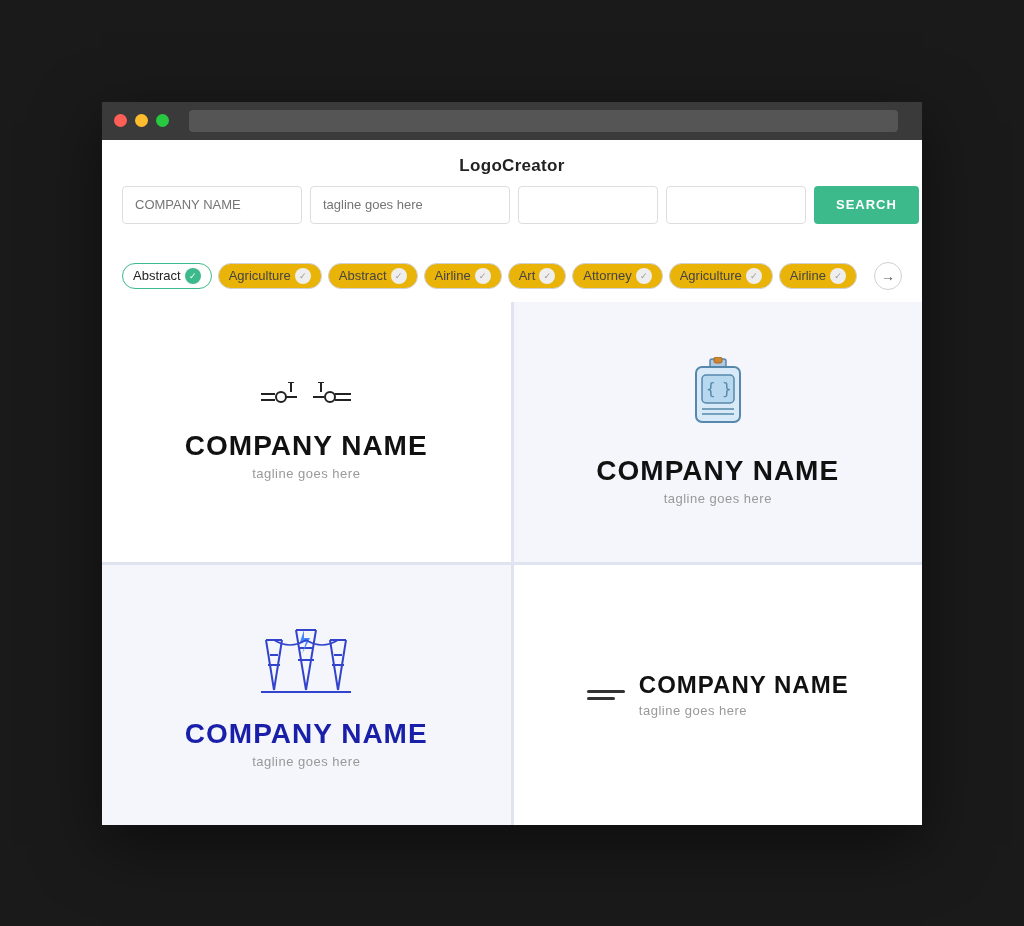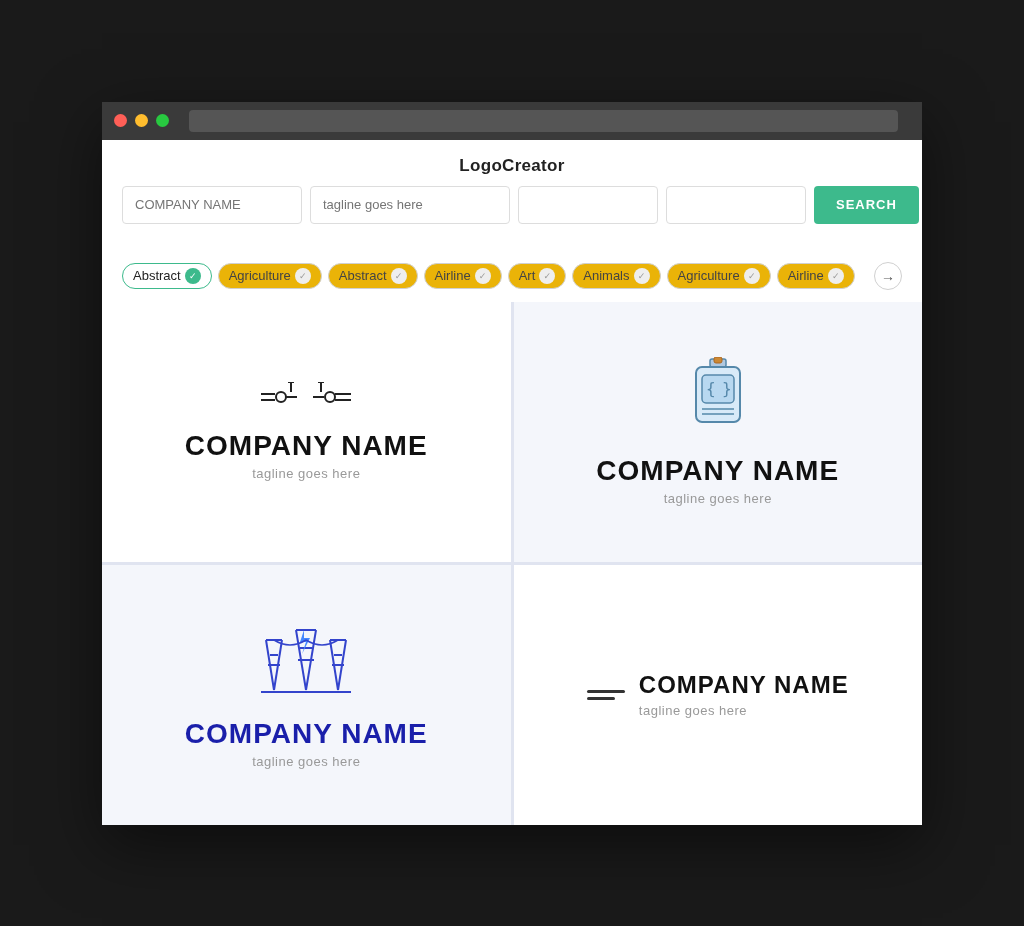--- a/index.html
+++ b/index.html
@@ -234,21 +234,21 @@
       </div>
       <div class="filter-chip">
         <span>Airline</span>
         <span class="check-circle">✓</span>
       </div>
       <div class="filter-chip">
         <span>Art</span>
         <span class="check-circle">✓</span>
       </div>
       <div class="filter-chip">
-        <span>Animals</span>
+        <span>Attorney</span>
         <span class="check-circle">✓</span>
       </div>
       <div class="filter-chip">
         <span>Agriculture</span>
         <span class="check-circle">✓</span>
       </div>
       <div class="filter-chip">
         <span>Airline</span>
         <span class="check-circle">✓</span>
       </div>

